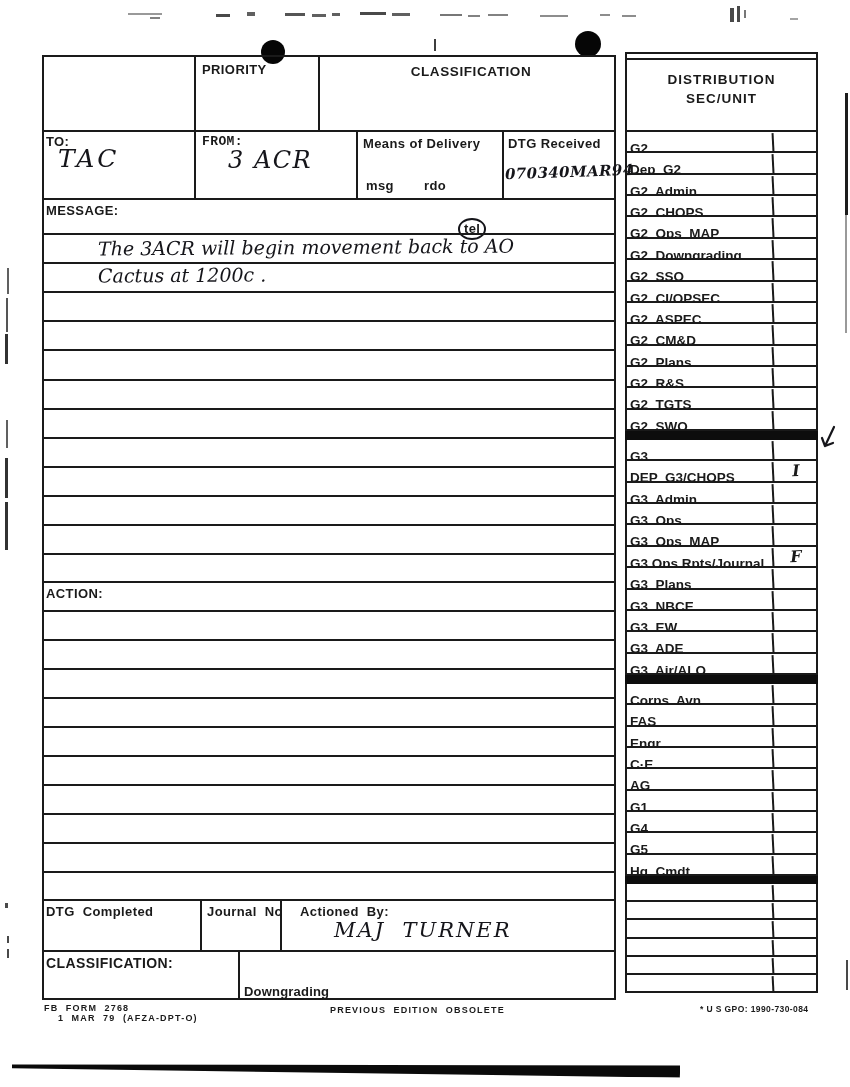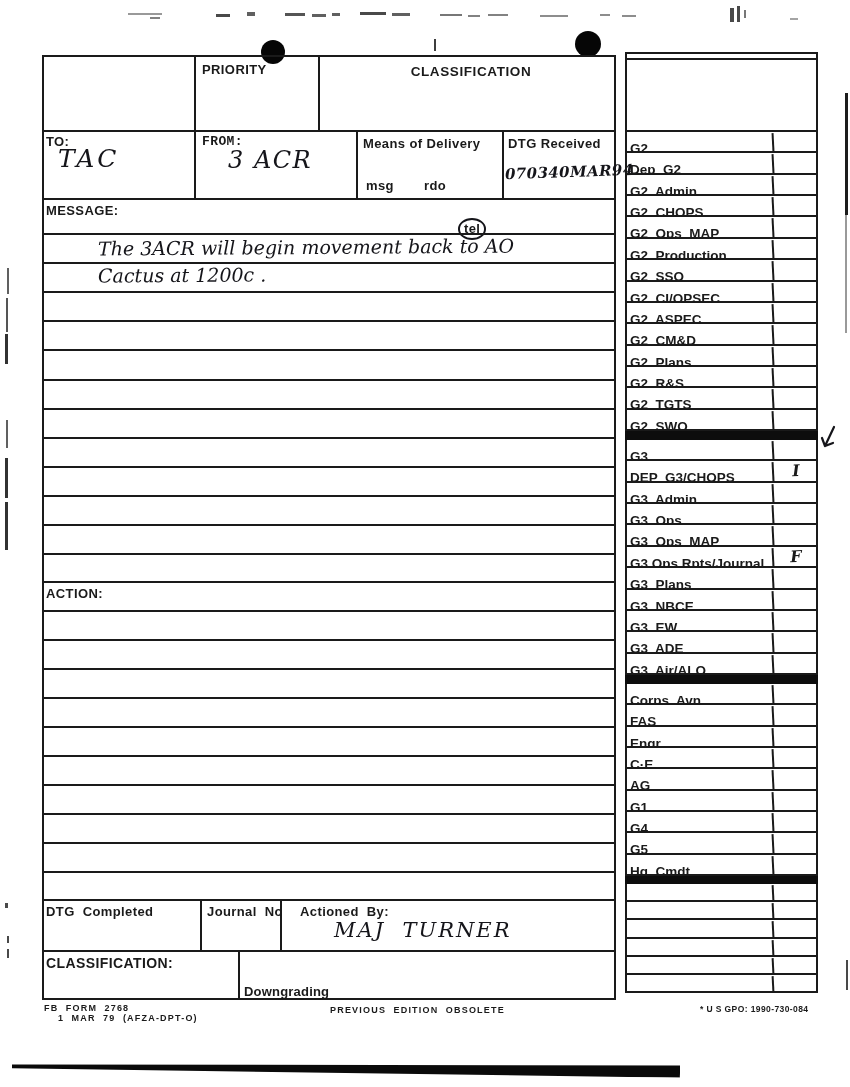--- a/index.html
+++ b/index.html
@@ -125,20 +125,24 @@
   <div class="lbl" style="left:244px;top:984px;letter-spacing:.2px;">Downgrading</div>
 
   <div class="lbl-sm" style="left:44px;top:1003px;">FB  FORM  2768</div>
   <div class="lbl-sm" style="left:58px;top:1013px;">1  MAR  79  (AFZA-DPT-O)</div>
   <div class="lbl-sm" style="left:330px;top:1005px;">PREVIOUS  EDITION  OBSOLETE</div>
 
   <div class="outline" style="left:625px;top:52px;width:193px;height:941px;"></div>
   <div class="ln" style="left:625px;top:58px;width:193px;height:2px;"></div>
   <div class="ln" style="left:625px;top:130px;width:193px;height:2px;"></div>
 
+  <div class="hdr-center" style="left:627px;top:70px;width:189px;line-height:19px;letter-spacing:1px;">
+    <div>DISTRIBUTION</div>
+    <div>SEC/UNIT</div>
+  </div>
 
   <div class="dist-group" style="top:132px;height:299px;">
 
       <div class="dist-row">
         <div class="dist-label">G2</div>
         <div class="dist-value"></div>
       </div>
 
       <div class="dist-row">
         <div class="dist-label">Dep  G2</div>
@@ -154,21 +158,21 @@
         <div class="dist-label">G2  CHOPS</div>
         <div class="dist-value"></div>
       </div>
 
       <div class="dist-row">
         <div class="dist-label">G2  Ops  MAP</div>
         <div class="dist-value"></div>
       </div>
 
       <div class="dist-row">
-        <div class="dist-label">G2  Production</div>
+        <div class="dist-label">G2  Downgrading</div>
         <div class="dist-value"></div>
       </div>
 
       <div class="dist-row">
         <div class="dist-label">G2  SSO</div>
         <div class="dist-value"></div>
       </div>
 
       <div class="dist-row">
         <div class="dist-label">G2  CI/OPSEC</div>

